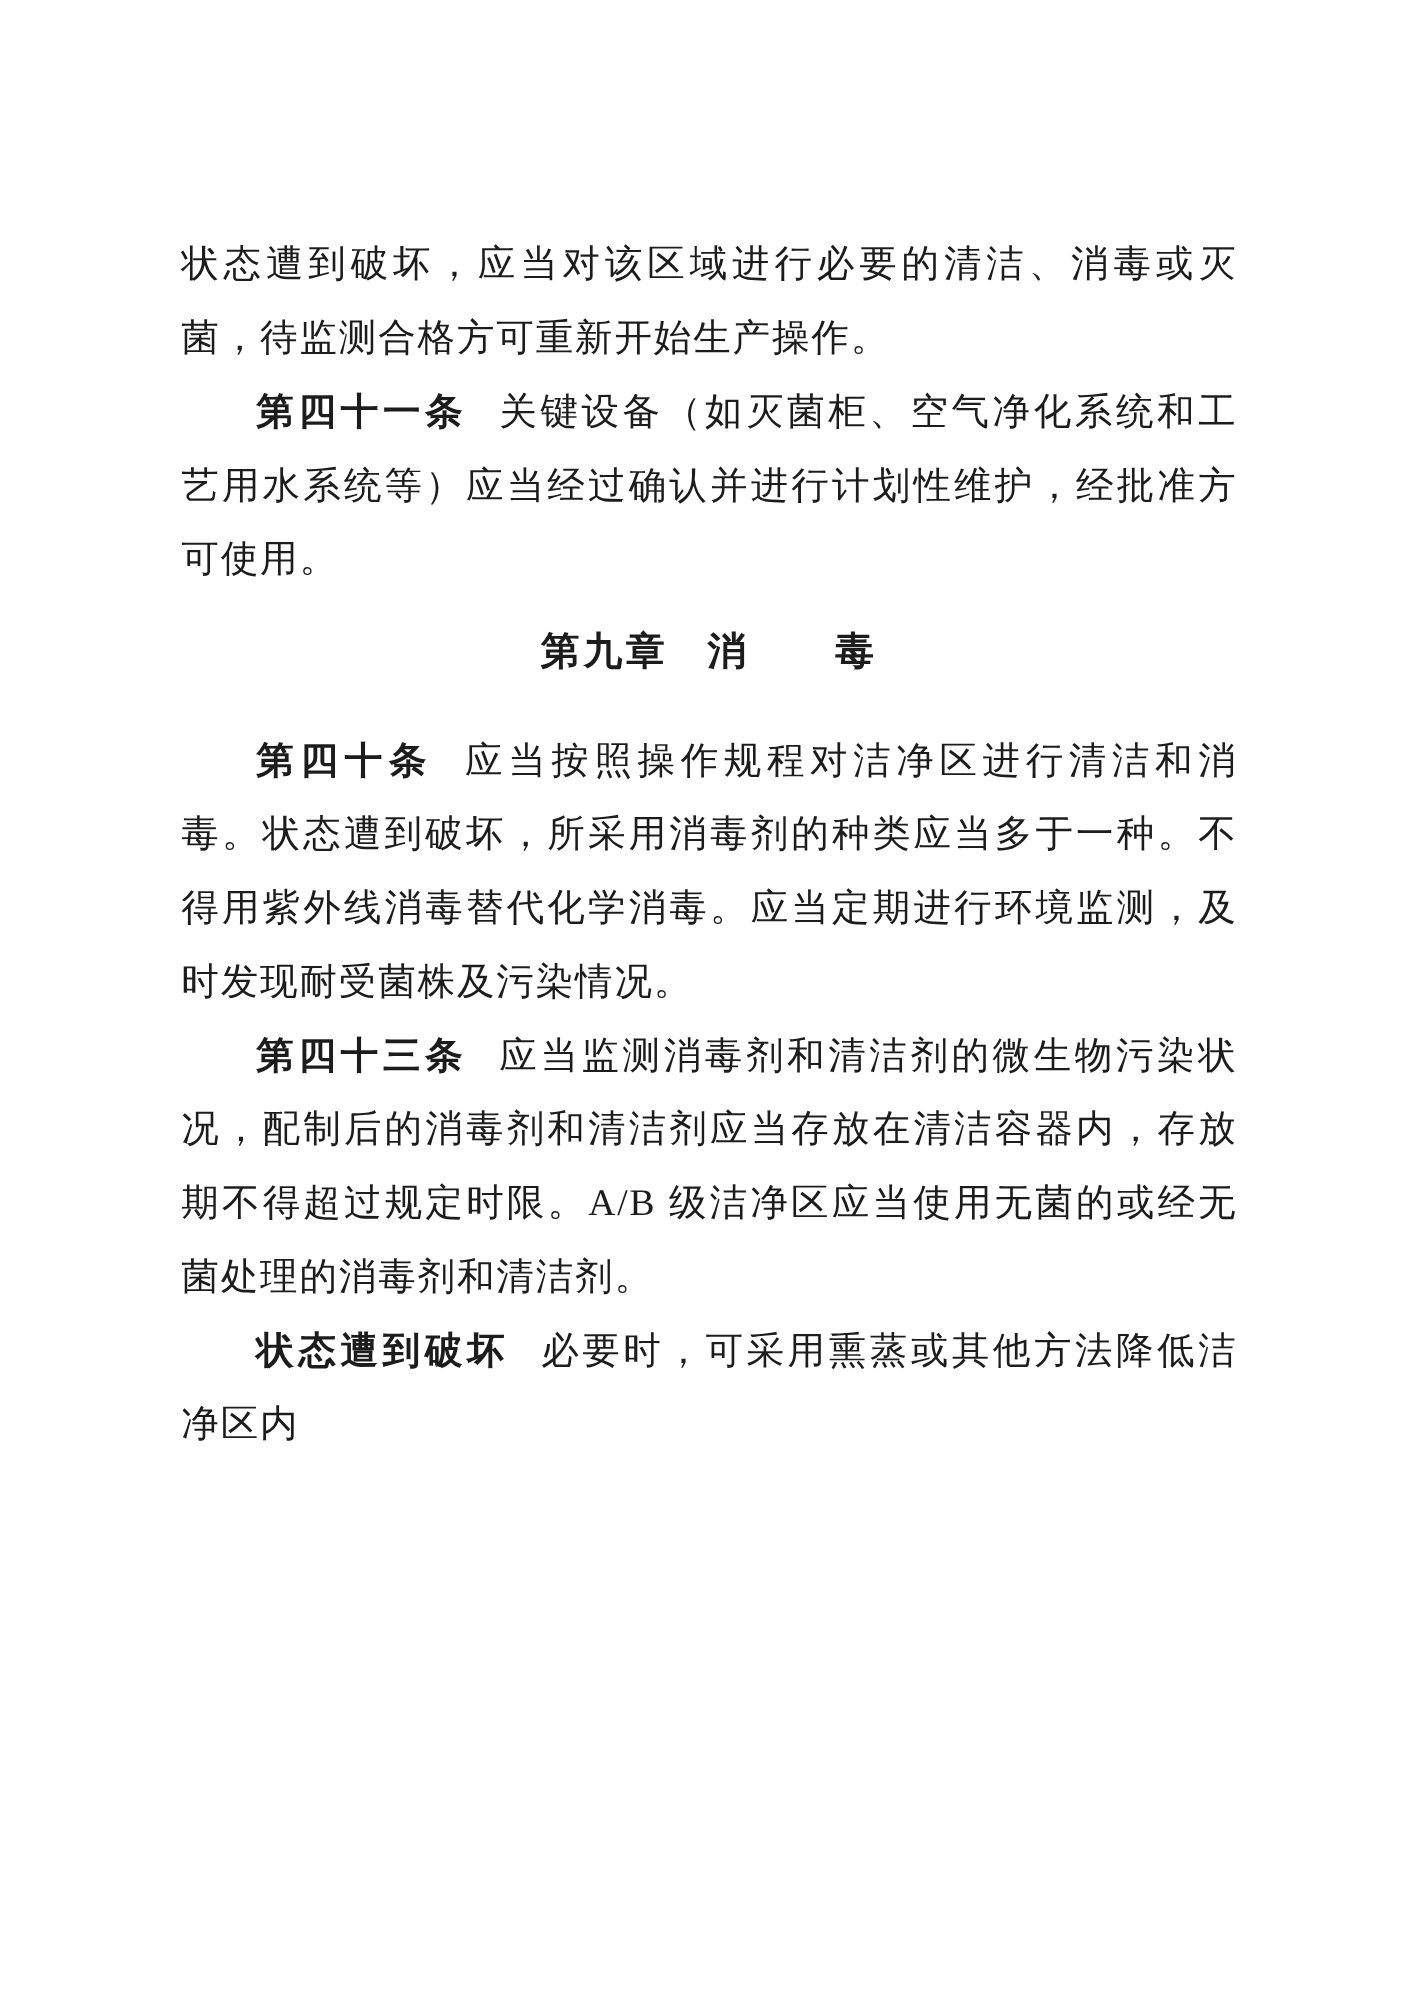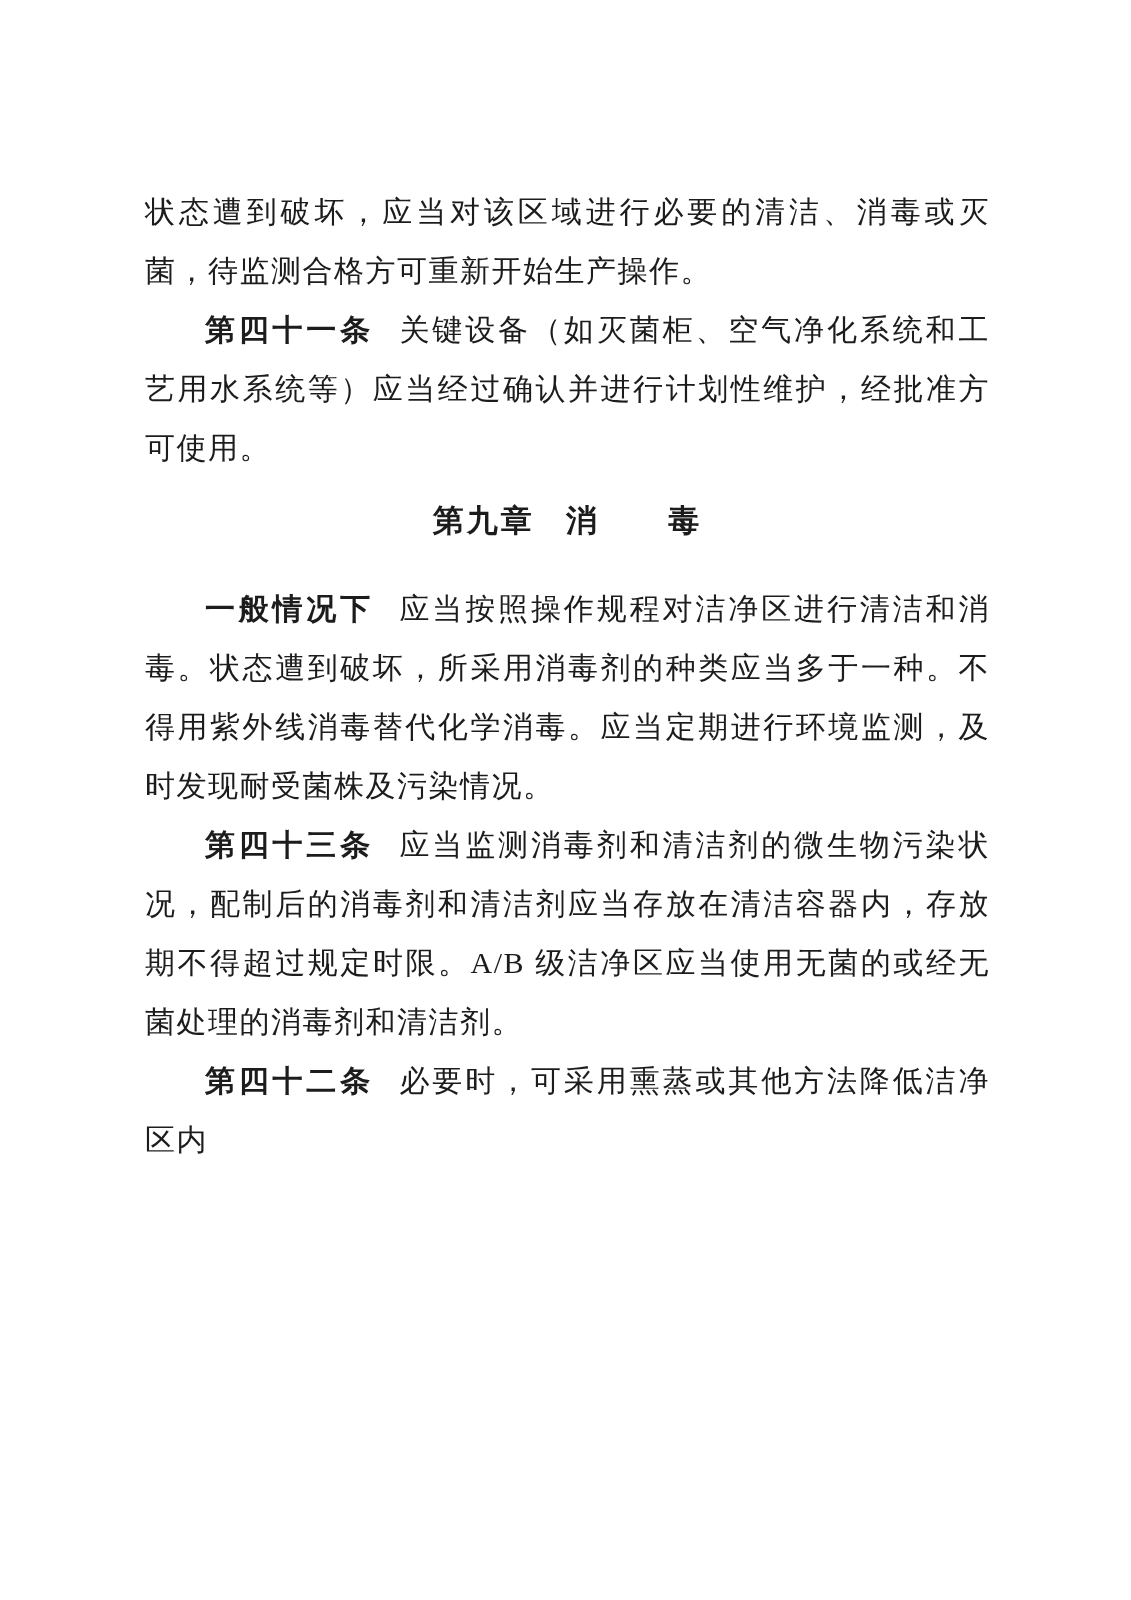--- a/index.html
+++ b/index.html
@@ -78,23 +78,23 @@
   <main class="text-col">
 
     <p class="para no-indent">状态遭到破坏，应当对该区域进行必要的清洁、消毒或灭菌，待监测合格方可重新开始生产操作。</p>
 
     <p class="para"><span class="article-label">第四十一条</span><span>关键设备（如灭菌柜、空气净化系统和工艺用水系统等）应当经过确认并进行计划性维护，经批准方可使用。</span></p>
 
 
 
     <h2 class="chapter"><span>第九章</span><span class="chapter-gap"></span><span>消　　毒</span></h2>
 
-    <p class="para"><span class="article-label">一般情况下</span><span>应当按照操作规程对洁净区进行清洁和消毒。状态遭到破坏，所采用消毒剂的种类应当多于一种。不得用紫外线消毒替代化学消毒。应当定期进行环境监测，及时发现耐受菌株及污染情况。</span></p>
+    <p class="para"><span class="article-label">第四十条</span><span>应当按照操作规程对洁净区进行清洁和消毒。状态遭到破坏，所采用消毒剂的种类应当多于一种。不得用紫外线消毒替代化学消毒。应当定期进行环境监测，及时发现耐受菌株及污染情况。</span></p>
 
     <p class="para"><span class="article-label">第四十三条</span><span>应当监测消毒剂和清洁剂的微生物污染状况，配制后的消毒剂和清洁剂应当存放在清洁容器内，存放期不得超过规定时限。A/B 级洁净区应当使用无菌的或经无菌处理的消毒剂和清洁剂。</span></p>
 
-    <p class="para"><span class="article-label">第四十二条</span><span>必要时，可采用熏蒸或其他方法降低洁净区内</span></p>
+    <p class="para"><span class="article-label">状态遭到破坏</span><span>必要时，可采用熏蒸或其他方法降低洁净区内</span></p>
 
   </main>
 
   <footer class="page-footer"><span>—</span><span class="num">14</span><span>—</span></footer>
 
 </div>
 
 </body></html>

